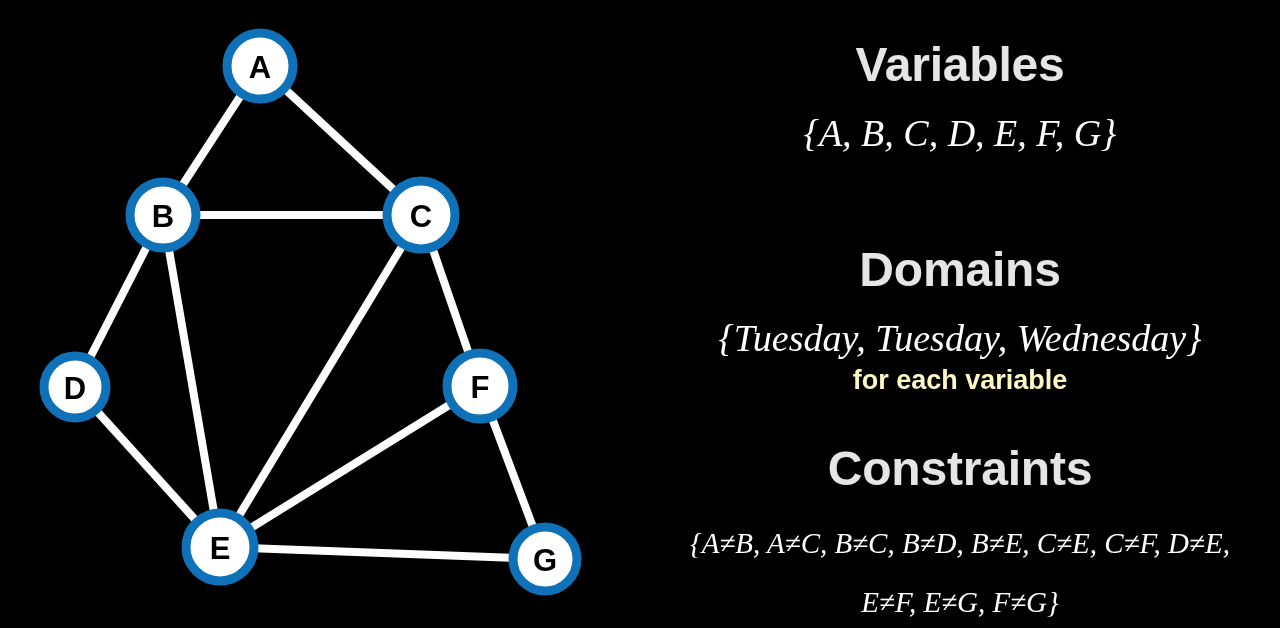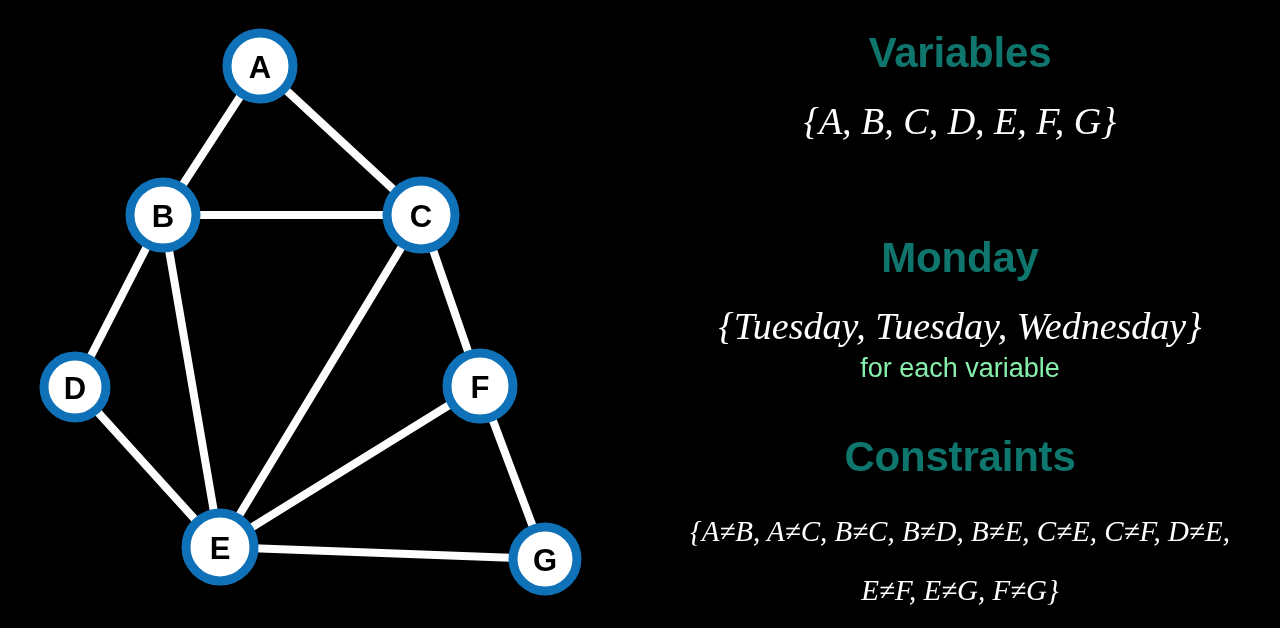--- a/index.html
+++ b/index.html
@@ -64,48 +64,48 @@
     position: absolute;
     left: 0;
     width: 640px;
     text-align: center;
   }
   #section-variables   { top: 24px; }
   #section-domains     { top: 229px; }
   #section-constraints { top: 428px; }
 
   .section-title {
-    color: #0f766e;
+    color: #e5e5e5;
     font-family: "Liberation Sans", sans-serif;
     font-weight: bold;
-    font-size: 42px;
+    font-size: 48px;
     line-height: 50px;
     letter-spacing: -0.2px;
-    margin: 4px;
+    margin: 16px;
   }
   .section-set {
     color: #ffffff;
     font-family: "Liberation Serif", "DejaVu Serif", serif;
     font-style: italic;
     font-size: 38px;
     line-height: 46px;
     margin: 20px 0 0 0;
     white-space: nowrap;
   }
   #constraints-set {
     font-size: 29px;
     line-height: 59px;
     white-space: normal;
     padding: 0 26px;
     box-sizing: border-box;
   }
   .section-note {
-    color: #86efac;
+    color: #fef9c3;
     font-family: "Liberation Sans", sans-serif;
-    font-weight: normal;
+    font-weight: bold;
     font-size: 27px;
     line-height: 34px;
     margin: 2px 0 0 0;
   }
 </style>
 </head>
 <body>
 
 <div id="slide">
 
@@ -158,21 +158,21 @@
   </div>
 
   <div id="text-panel">
 
     <div class="section" id="section-variables">
       <div class="section-title">Variables</div>
       <div class="section-set">{A, B, C, D, E, F, G}</div>
     </div>
 
     <div class="section" id="section-domains">
-      <div class="section-title">Monday</div>
+      <div class="section-title">Domains</div>
       <div class="section-set">{Tuesday, Tuesday, Wednesday}</div>
       <div class="section-note">for each variable</div>
     </div>
 
     <div class="section" id="section-constraints">
       <div class="section-title">Constraints</div>
       <div class="section-set" id="constraints-set">{A≠B, A≠C, B≠C, B≠D, B≠E, C≠E, C≠F, D≠E, E≠F, E≠G, F≠G}</div>
     </div>
 
   </div>

